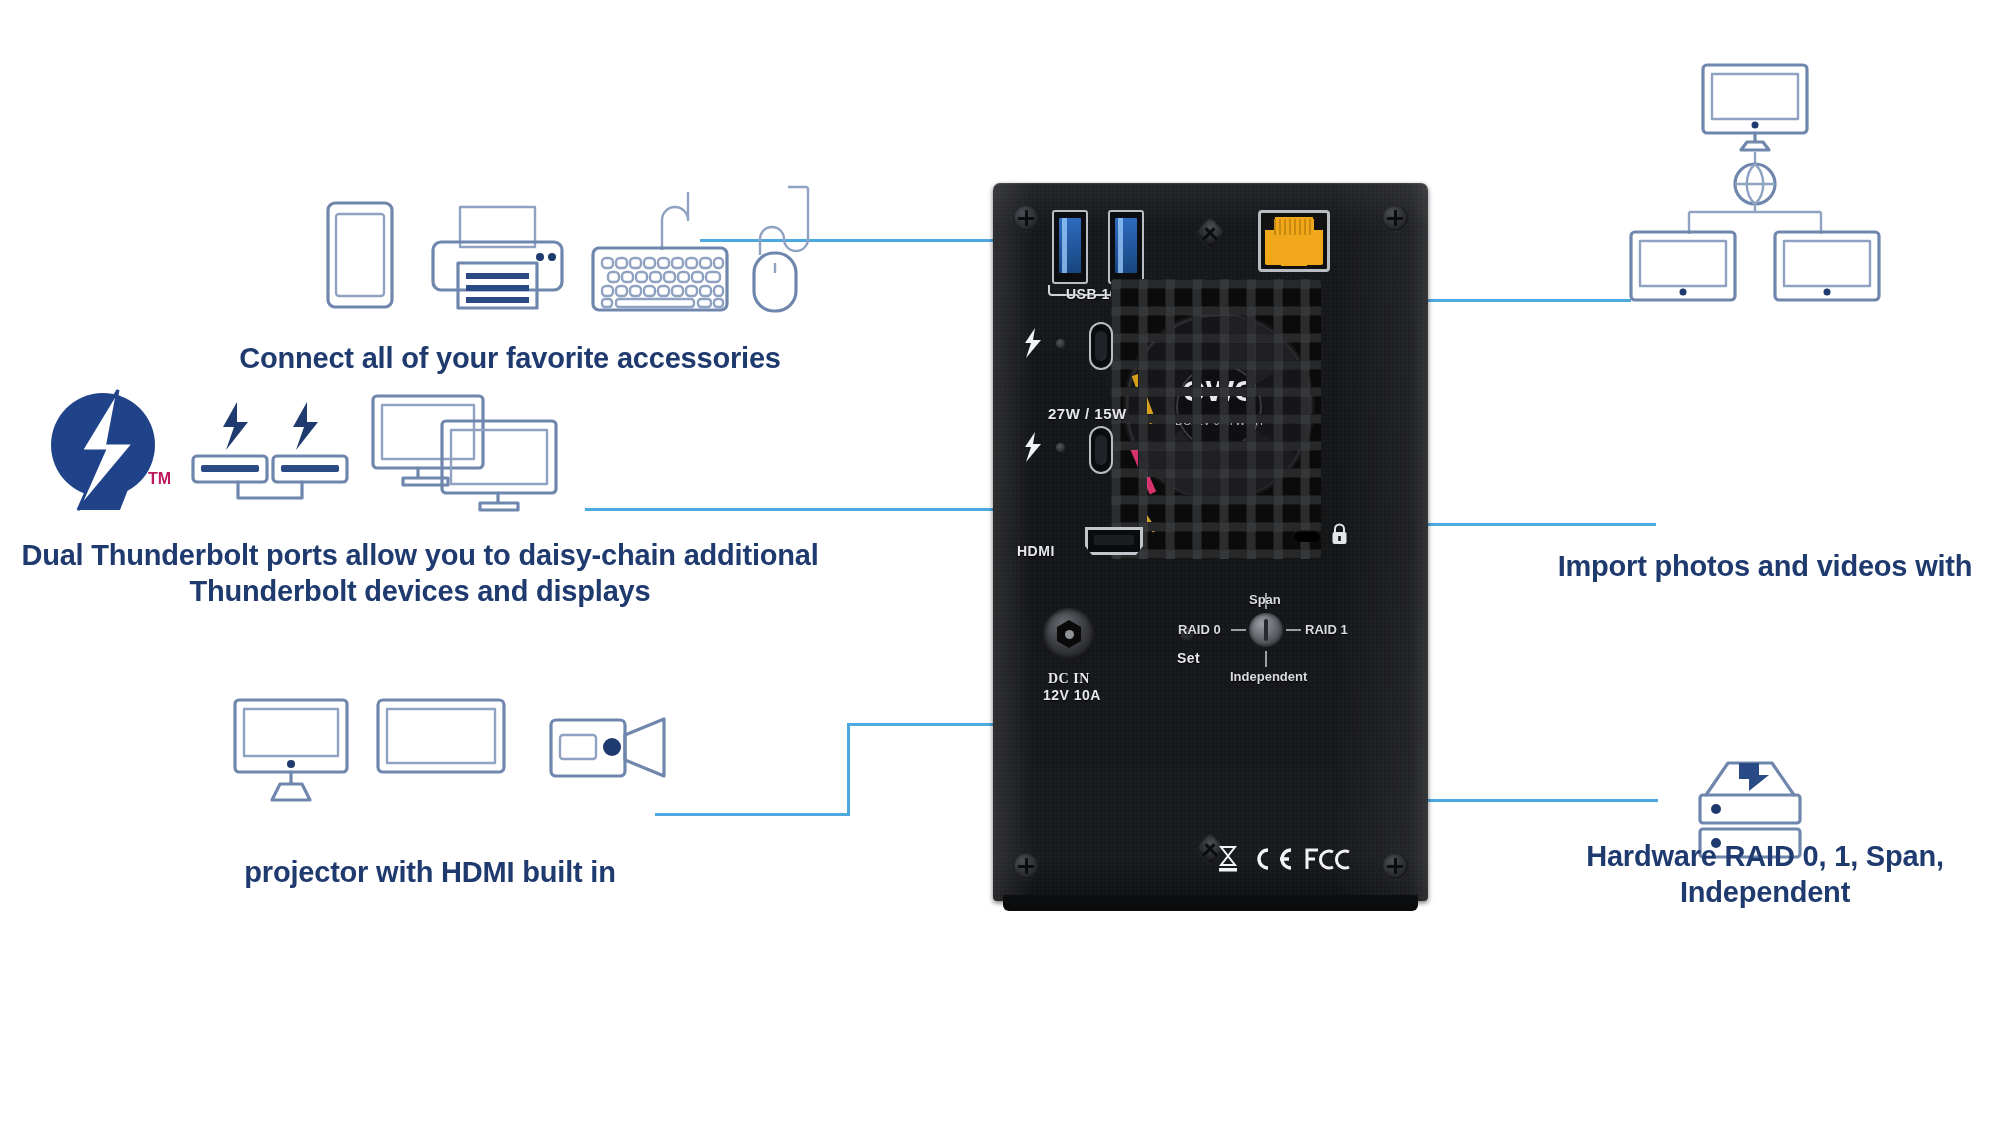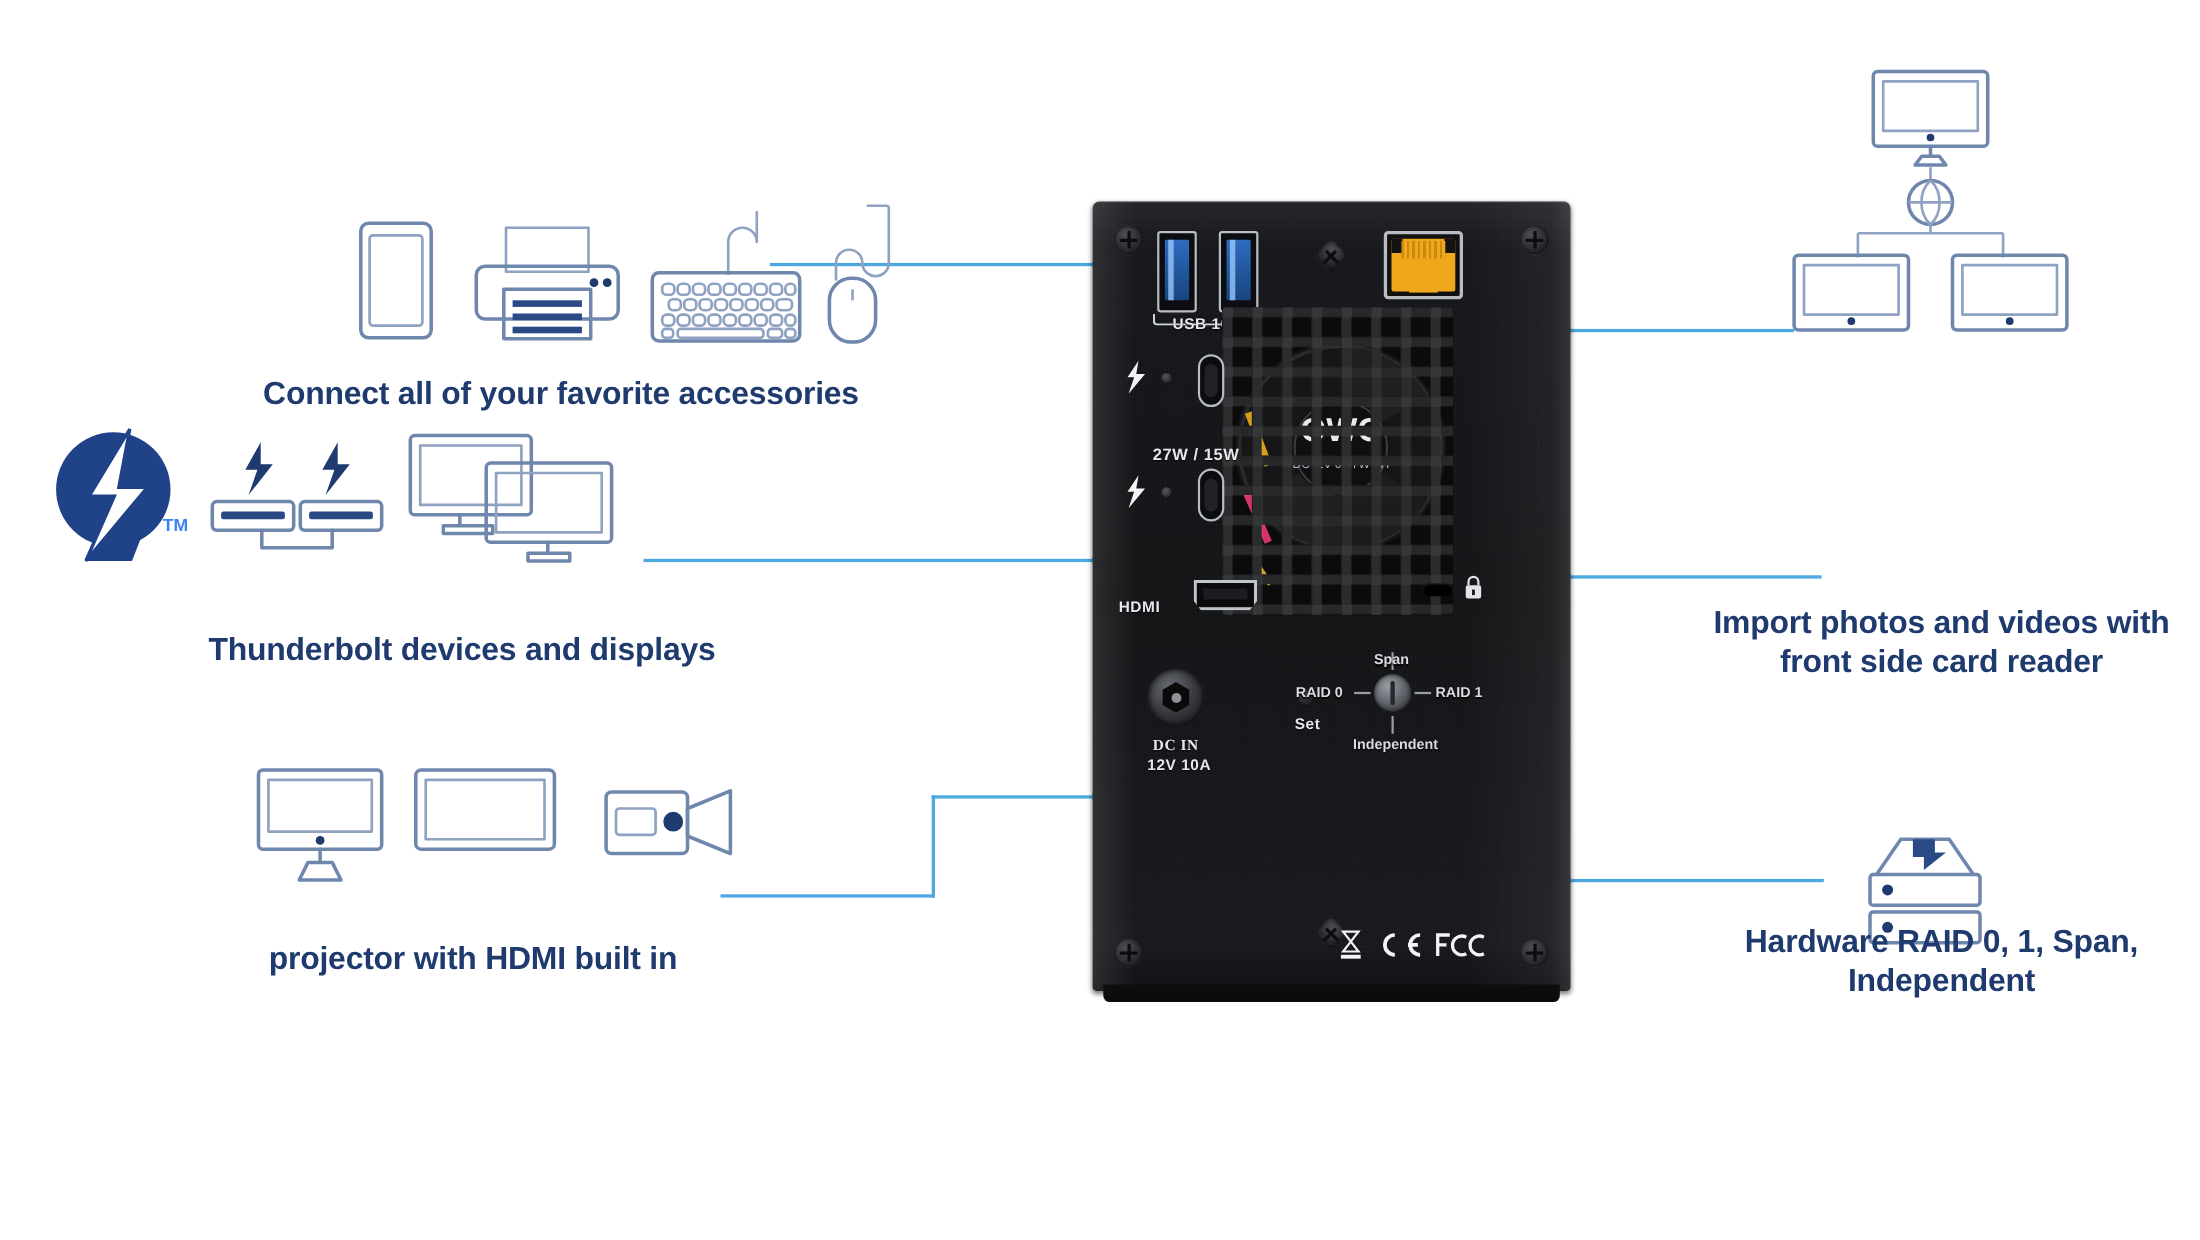--- a/index.html
+++ b/index.html
@@ -235,21 +235,21 @@
   <div class="callout" style="left:230px;top:340px;width:560px;">Connect all of your favorite accessories</div>
 
   <div class="icon" style="left:48px;top:388px;">
     <svg width="120" height="125" viewBox="0 0 120 125">
       <circle cx="55" cy="57" r="52" fill="#1f4289"></circle>
       <path d="M70 2 L33 63 L56 63 L30 122 L72 122 L72 122 L95 63 L70 63 Z" fill="#1f4289"></path>
       <path d="M70 2 L33 63 L56 63 L30 122 L86 55 L60 55 Z" fill="#ffffff"></path>
       <path d="M70 2 L33 63 L56 63 L30 122 L86 55 L60 55 Z" fill="none" stroke="#1f4289" stroke-width="3"></path>
     </svg>
   </div>
-  <div style="position:absolute;left:148px;top:470px;color:#3b82f6;font-size:16px;font-weight:700;">TM</div>
+  <div style="position:absolute;left:148px;top:470px;color:#be185d;font-size:16px;font-weight:700;">TM</div>
 
   <div class="icon" style="left:190px;top:400px;">
     <svg width="160" height="100" viewBox="0 0 160 100">
       <path class="fl" d="M47 2 L33 27 L44 27 L36 50 L58 22 L47 22 Z"></path>
       <path class="fl" d="M117 2 L103 27 L114 27 L106 50 L128 22 L117 22 Z"></path>
       <rect class="ln" x="3" y="56" width="74" height="26" rx="4"></rect>
       <rect class="fl2" x="11" y="65" width="58" height="7" rx="2"></rect>
       <rect class="ln" x="83" y="56" width="74" height="26" rx="4"></rect>
       <rect class="fl2" x="91" y="65" width="58" height="7" rx="2"></rect>
       <path class="ln" d="M48 82 V98 H112 V82"></path>
@@ -260,20 +260,21 @@
     <svg width="190" height="120" viewBox="0 0 190 120">
       <rect class="ln" x="3" y="3" width="110" height="72" rx="4"></rect>
       <rect class="ln2" x="12" y="12" width="92" height="54"></rect>
       <path class="ln" d="M48 75 v10 M33 92 h45 v-7 H33 Z"></path>
       <rect class="ln" x="72" y="28" width="114" height="72" rx="4" fill="#fff"></rect>
       <rect class="ln2" x="81" y="37" width="96" height="54"></rect>
       <path class="ln" d="M128 100 v10 M110 117 h38 v-7 H110 Z"></path>
     </svg>
   </div>
 
+  <div class="callout" style="left:20px;top:537px;width:800px;">Dual Thunderbolt ports allow you to daisy-chain additional</div>
   <div class="callout" style="left:20px;top:573px;width:800px;">Thunderbolt devices and displays</div>
 
   <div class="icon" style="left:232px;top:697px;">
     <svg width="118" height="110" viewBox="0 0 118 110">
       <rect class="ln" x="3" y="3" width="112" height="72" rx="4"></rect>
       <rect class="ln2" x="12" y="12" width="94" height="47"></rect>
       <circle class="fl" cx="59" cy="67" r="4"></circle>
       <path class="ln" d="M59 75 v12 M40 103 h38 l-8 -16 h-22 Z"></path>
     </svg>
   </div>
@@ -311,21 +312,20 @@
       <circle class="fl" cx="58" cy="230" r="3.5"></circle>
       <rect class="ln" x="150" y="170" width="104" height="68" rx="4"></rect>
       <rect class="ln2" x="159" y="179" width="86" height="45"></rect>
       <circle class="fl" cx="202" cy="230" r="3.5"></circle>
     </svg>
   </div>
 
 
 
   <div class="callout" style="left:1530px;top:548px;width:470px;">Import photos and videos with</div>
-  <div class="callout" style="left:1530px;top:584px;width:470px;">front side card reader</div>
 
   <div class="icon" style="left:1690px;top:755px;">
     <svg width="120" height="105" viewBox="0 0 120 105">
       <path class="ln" d="M16 40 L38 8 H82 L104 40"></path>
       <path class="fl2" d="M49 8 h20 v12 h10 l-20 16 v-12 h-10 Z"></path>
       <rect class="ln" x="10" y="40" width="100" height="28" rx="3"></rect>
       <circle class="fl" cx="26" cy="54" r="5"></circle>
       <rect class="ln" x="10" y="74" width="100" height="28" rx="3"></rect>
       <circle class="fl" cx="26" cy="88" r="5"></circle>
     </svg>

